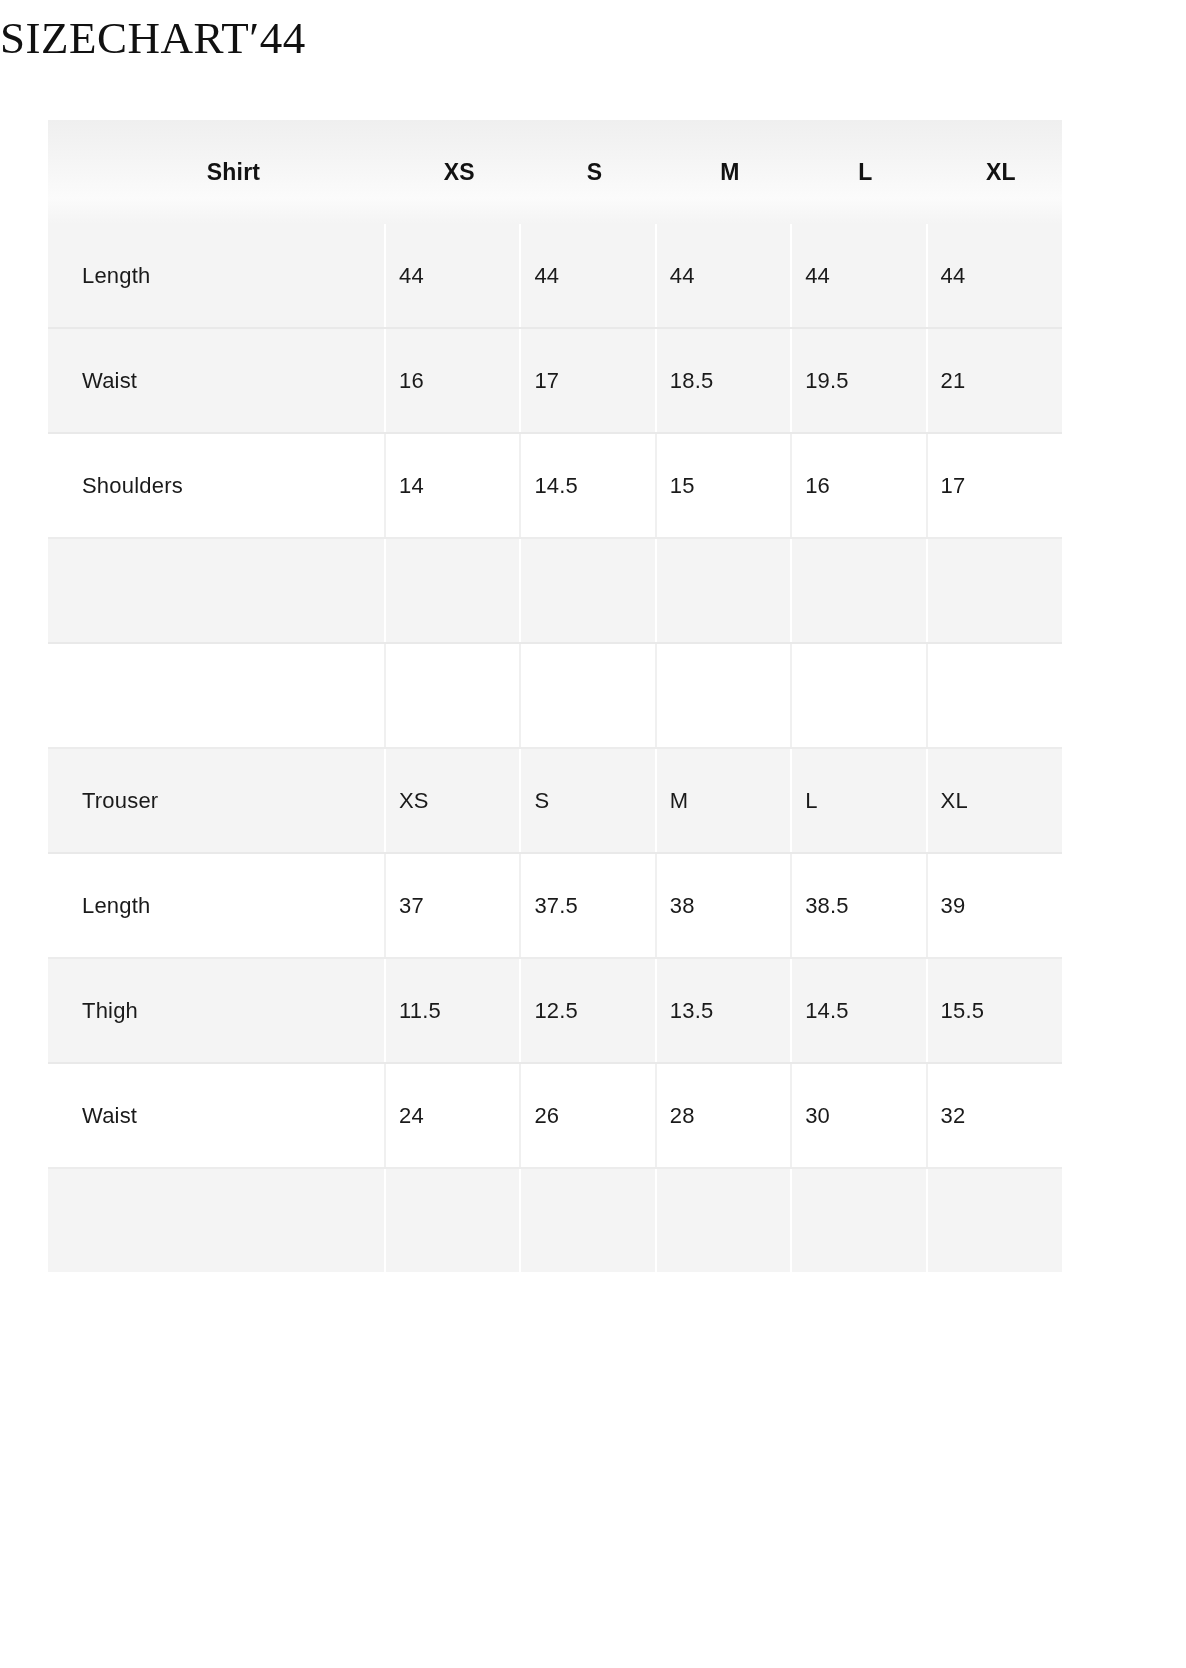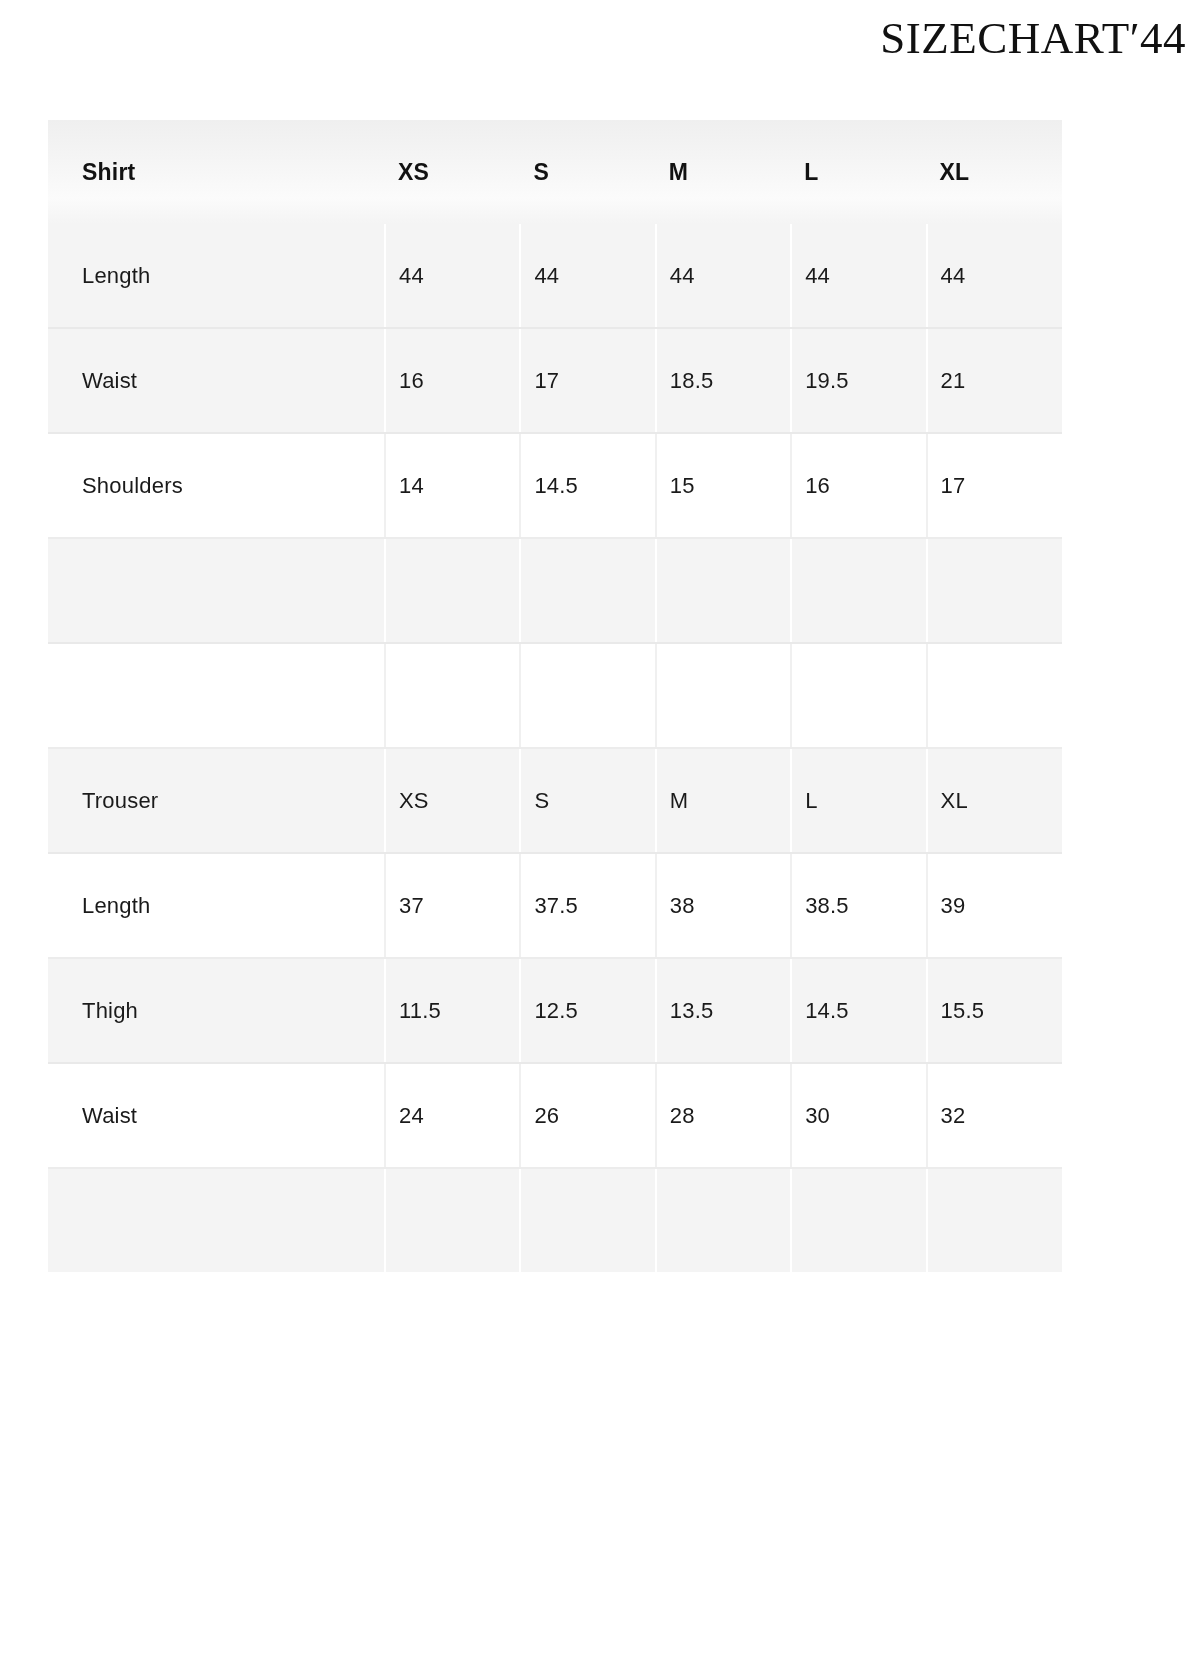--- a/index.html
+++ b/index.html
@@ -18,21 +18,21 @@
 
   .page {
     width: 1186px;
     height: 1668px;
     position: relative;
     background: #ffffff;
     box-sizing: border-box;
   }
 
   .chart-title {
-    text-align: right;
+    text-align: left;
     font-family: "Liberation Serif", serif;
     font-size: 45px;
     font-weight: 400;
     letter-spacing: 0.5px;
     color: #111111;
     margin: 0;
     padding-top: 16px;
     line-height: 1.0;
     white-space: pre;
   }
@@ -52,21 +52,21 @@
     color: #1a1a1a;
   }
 
   table.size-table col.c-label { width: 337px; }
   table.size-table col.c-size  { width: 135.4px; }
 
   table.size-table thead th {
     background: linear-gradient(to bottom, #efefef 0%, #f6f6f6 45%, #fbfbfb 75%, #f4f4f4 100%);
     font-weight: bold;
     font-size: 23px;
-    text-align: left;
+    text-align: center;
     padding: 0 0 0 34px;
     height: 104px;
     vertical-align: middle;
     border: none;
     color: #121212;
     letter-spacing: 0.2px;
   }
   table.size-table thead th.sz {
     padding-left: 13px;
   }

